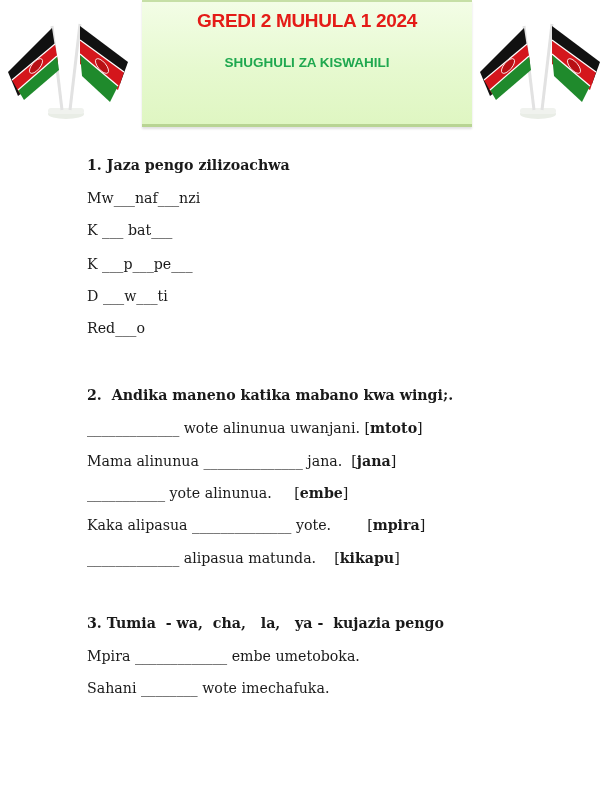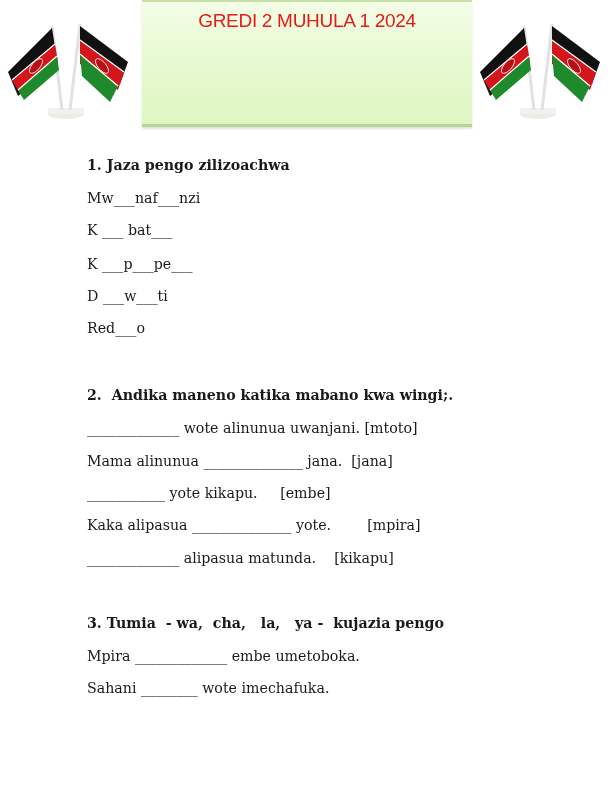--- a/index.html
+++ b/index.html
@@ -4,32 +4,32 @@
 <style>
   html, body { margin:0; padding:0; }
   body { width:612px; height:792px; background:#ffffff; position:relative; overflow:hidden;
          font-family:"DejaVu Serif", serif; color:#1a1a1a; }
   .header { position:absolute; left:0; top:0; width:612px; height:126px; }
   .banner { position:absolute; left:142px; top:0; width:330px; height:122px;
             background:linear-gradient(180deg,#f3fde6 0%,#e6f9cf 55%,#dff6c2 100%);
             border-top:2px solid #c6dfa6; border-bottom:3px solid #b8d493;
             box-shadow:0 2px 2px rgba(0,0,0,0.12); }
   .title { position:absolute; left:0; width:100%; top:8px; text-align:center;
-           font-family:"Liberation Sans", sans-serif; font-weight:normal; font-size:19px;
+           font-family:"Liberation Sans", sans-serif; font-weight:bold; font-size:19px;
            color:#e41b17; letter-spacing:-0.3px; }
   .subtitle { position:absolute; left:0; width:100%; top:53px; text-align:center;
               font-family:"Liberation Sans", sans-serif; font-weight:bold; font-size:13.5px;
               color:#1fa84f; }
   .flags { position:absolute; top:4px; width:140px; height:118px; }
   .flags.left { left:0; }
   .flags.right { left:472px; }
   .content { position:absolute; left:71px; top:0; font-size:14.2px; }
   .line { position:absolute; white-space:pre; left:16px; }
   .heading { font-weight:bold; }
-  .b { font-weight:normal; }
+  .b { font-weight:bold; }
 </style>
 </head>
 <body>
 
 <div class="header">
   <svg class="flags left" viewBox="0 0 140 118">
     <ellipse cx="66" cy="110" rx="18" ry="5" fill="#e9ede6"></ellipse>
     <rect x="48" y="104" width="36" height="6" rx="3" fill="#f0f2ee"></rect>
     <line x1="52" y1="22" x2="62" y2="106" stroke="#e2e2e2" stroke-width="3"></line>
     <line x1="80" y1="20" x2="70" y2="106" stroke="#e2e2e2" stroke-width="3"></line>
@@ -42,20 +42,21 @@
     <path d="M80 22 L128 58 L120 80 L80 52 Z" fill="#111"></path>
     <path d="M80 36 L124 68 L118 86 L80 60 Z" fill="#d4161c"></path>
     <path d="M80 50 L118 82 L110 98 L82 72 Z" fill="#1f8a2c"></path>
     <path d="M80 36 L124 68" stroke="#fff" stroke-width="1.2" fill="none"></path>
     <path d="M80 50 L118 82" stroke="#fff" stroke-width="1.2" fill="none"></path>
     <ellipse cx="102" cy="62" rx="4" ry="9" transform="rotate(-40 102 62)" fill="#b80f14" stroke="#fff" stroke-width="0.8"></ellipse>
   </svg>
 
   <div class="banner">
     <div class="title">GREDI 2 MUHULA 1 2024</div>
+    <div class="subtitle">SHUGHULI ZA KISWAHILI</div>
   </div>
 
   <svg class="flags right" viewBox="0 0 140 118">
     <ellipse cx="66" cy="110" rx="18" ry="5" fill="#e9ede6"></ellipse>
     <rect x="48" y="104" width="36" height="6" rx="3" fill="#f0f2ee"></rect>
     <line x1="52" y1="22" x2="62" y2="106" stroke="#e2e2e2" stroke-width="3"></line>
     <line x1="80" y1="20" x2="70" y2="106" stroke="#e2e2e2" stroke-width="3"></line>
     <path d="M52 24 L8 68 L18 92 L58 62 Z" fill="#111"></path>
     <path d="M55 40 L12 76 L20 90 L58 58 Z" fill="#d4161c"></path>
     <path d="M57 52 L18 86 L24 96 L59 66 Z" fill="#1f8a2c"></path>
@@ -76,20 +77,20 @@
   <div class="line heading" style="top:157px">1. Jaza pengo zilizoachwa</div>
   <div class="line" style="top:190px">Mw___naf___nzi</div>
   <div class="line" style="top:222px">K ___ bat___</div>
   <div class="line" style="top:256px">K ___p___pe___</div>
   <div class="line" style="top:288px">D ___w___ti</div>
   <div class="line" style="top:320px">Red___o</div>
 
   <div class="line heading" style="top:387px">2.  Andika maneno katika mabano kwa wingi;.</div>
   <div class="line" style="top:420px"><span>_____________ wote alinunua uwanjani. [</span><span class="b">mtoto</span><span>]</span></div>
   <div class="line" style="top:453px"><span>Mama alinunua ______________ jana.  [</span><span class="b">jana</span><span>]</span></div>
-  <div class="line" style="top:485px"><span>___________ yote kikapu.     [</span><span class="b">embe</span><span>]</span></div>
+  <div class="line" style="top:485px"><span>___________ yote alinunua.     [</span><span class="b">embe</span><span>]</span></div>
   <div class="line" style="top:517px"><span>Kaka alipasua ______________ yote.        [</span><span class="b">mpira</span><span>]</span></div>
   <div class="line" style="top:550px"><span>_____________ alipasua matunda.    [</span><span class="b">kikapu</span><span>]</span></div>
 
   <div class="line heading" style="top:615px">3. Tumia  - wa,  cha,   la,   ya -  kujazia pengo</div>
   <div class="line" style="top:648px">Mpira _____________ embe umetoboka.</div>
   <div class="line" style="top:680px">Sahani ________ wote imechafuka.</div>
 </div>
 
 </body></html>

